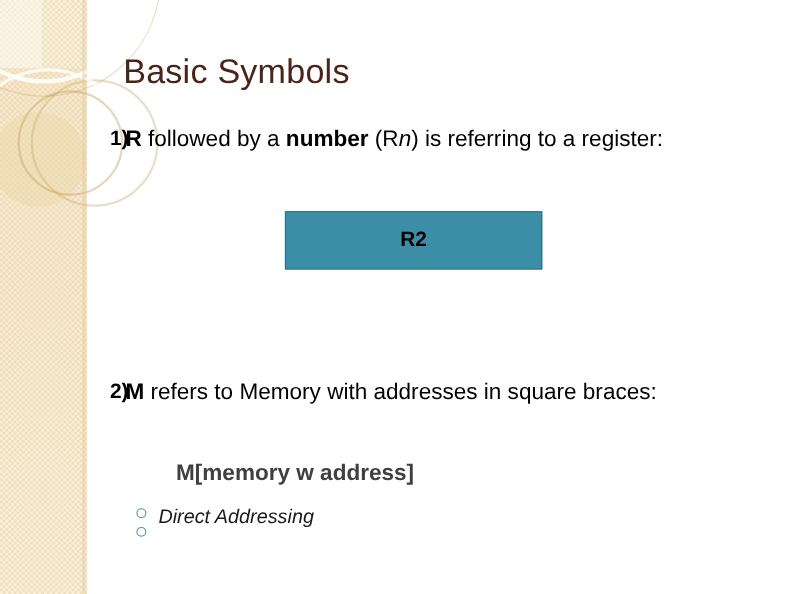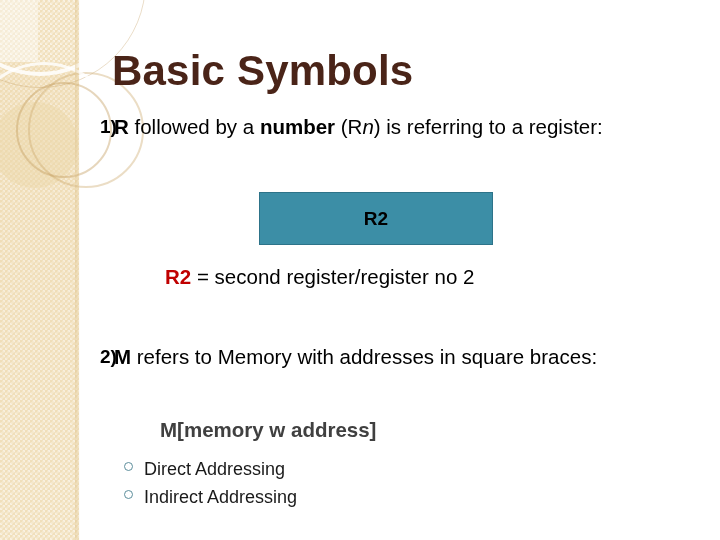--- a/index.html
+++ b/index.html
@@ -88,22 +88,22 @@
     left: 0; top: 62px;
     width: 79px; height: 478px;
     background: linear-gradient(to bottom, rgba(232,205,154,0.22), rgba(240,222,185,0.05));
   }
 
   
   #title {
     position: absolute;
     left: 112px;
     top: 47px;
-    font-size: 42px;
-    font-weight: 700;
+    font-size: 31px;
+    font-weight: 400;
     color: #4a2418;
     letter-spacing: 0.2px;
     white-space: nowrap;
   }
 
   
   .body-text {
     position: absolute;
     color: #000000;
     font-size: 20.5px;
@@ -179,20 +179,21 @@
     color: #404040;
     white-space: nowrap;
   }
 
   
   #sub-list {
     position: absolute;
     left: 124px;
     top: 455px;
     width: 400px;
+    font-style: italic;
   }
   .sub-item {
     display: flex;
     align-items: baseline;
     font-size: 18px;
     color: #1a1a1a;
     line-height: 28px;
   }
   .sub-marker {
     display: inline-block;
@@ -227,33 +228,31 @@
 
   <div class="body-text" id="item1">
     <span class="num">1)</span>
     <span class="item-body"><b>R</b><span> followed by a </span><b>number</b><span> (R</span><i>n</i><span>) is referring to a register:</span></span>
   </div>
 
   <div id="r2-box">
     <span id="r2-box-label">R2</span>
   </div>
 
-  <div id="r2-expl"><span class="red">R2</span><span> = second register/register no 2</span></div>
 
   <div class="body-text" id="item2">
     <span class="num">2)</span>
     <span class="item-body"><b>M</b><span> refers to Memory with addresses in square braces:</span></span>
   </div>
 
   <div id="m-syntax">M[memory w address]</div>
 
   <div id="sub-list">
     <div class="sub-item">
       <span class="sub-marker"></span>
       <span>Direct Addressing</span>
     </div>
     <div class="sub-item">
       <span class="sub-marker"></span>
-      <span>Indirect Addressing</span>
     </div>
   </div>
 
 </div>
 
 </body></html>

